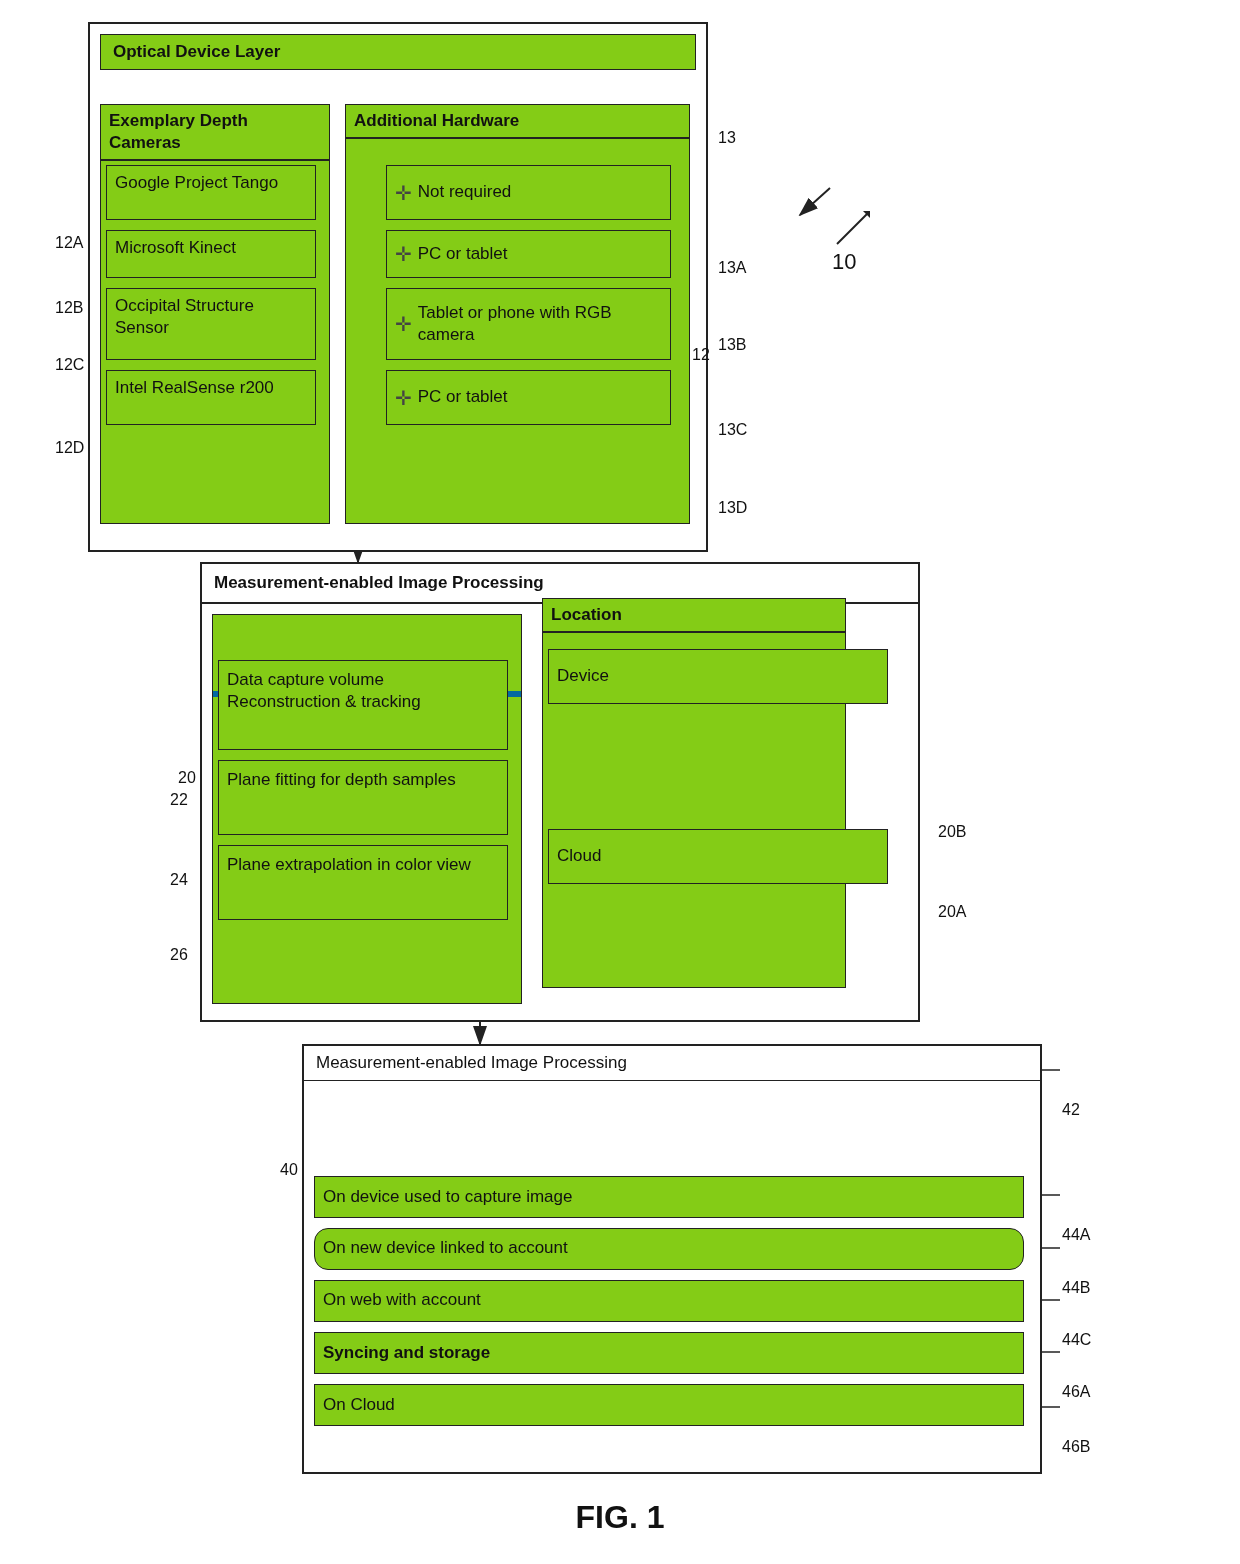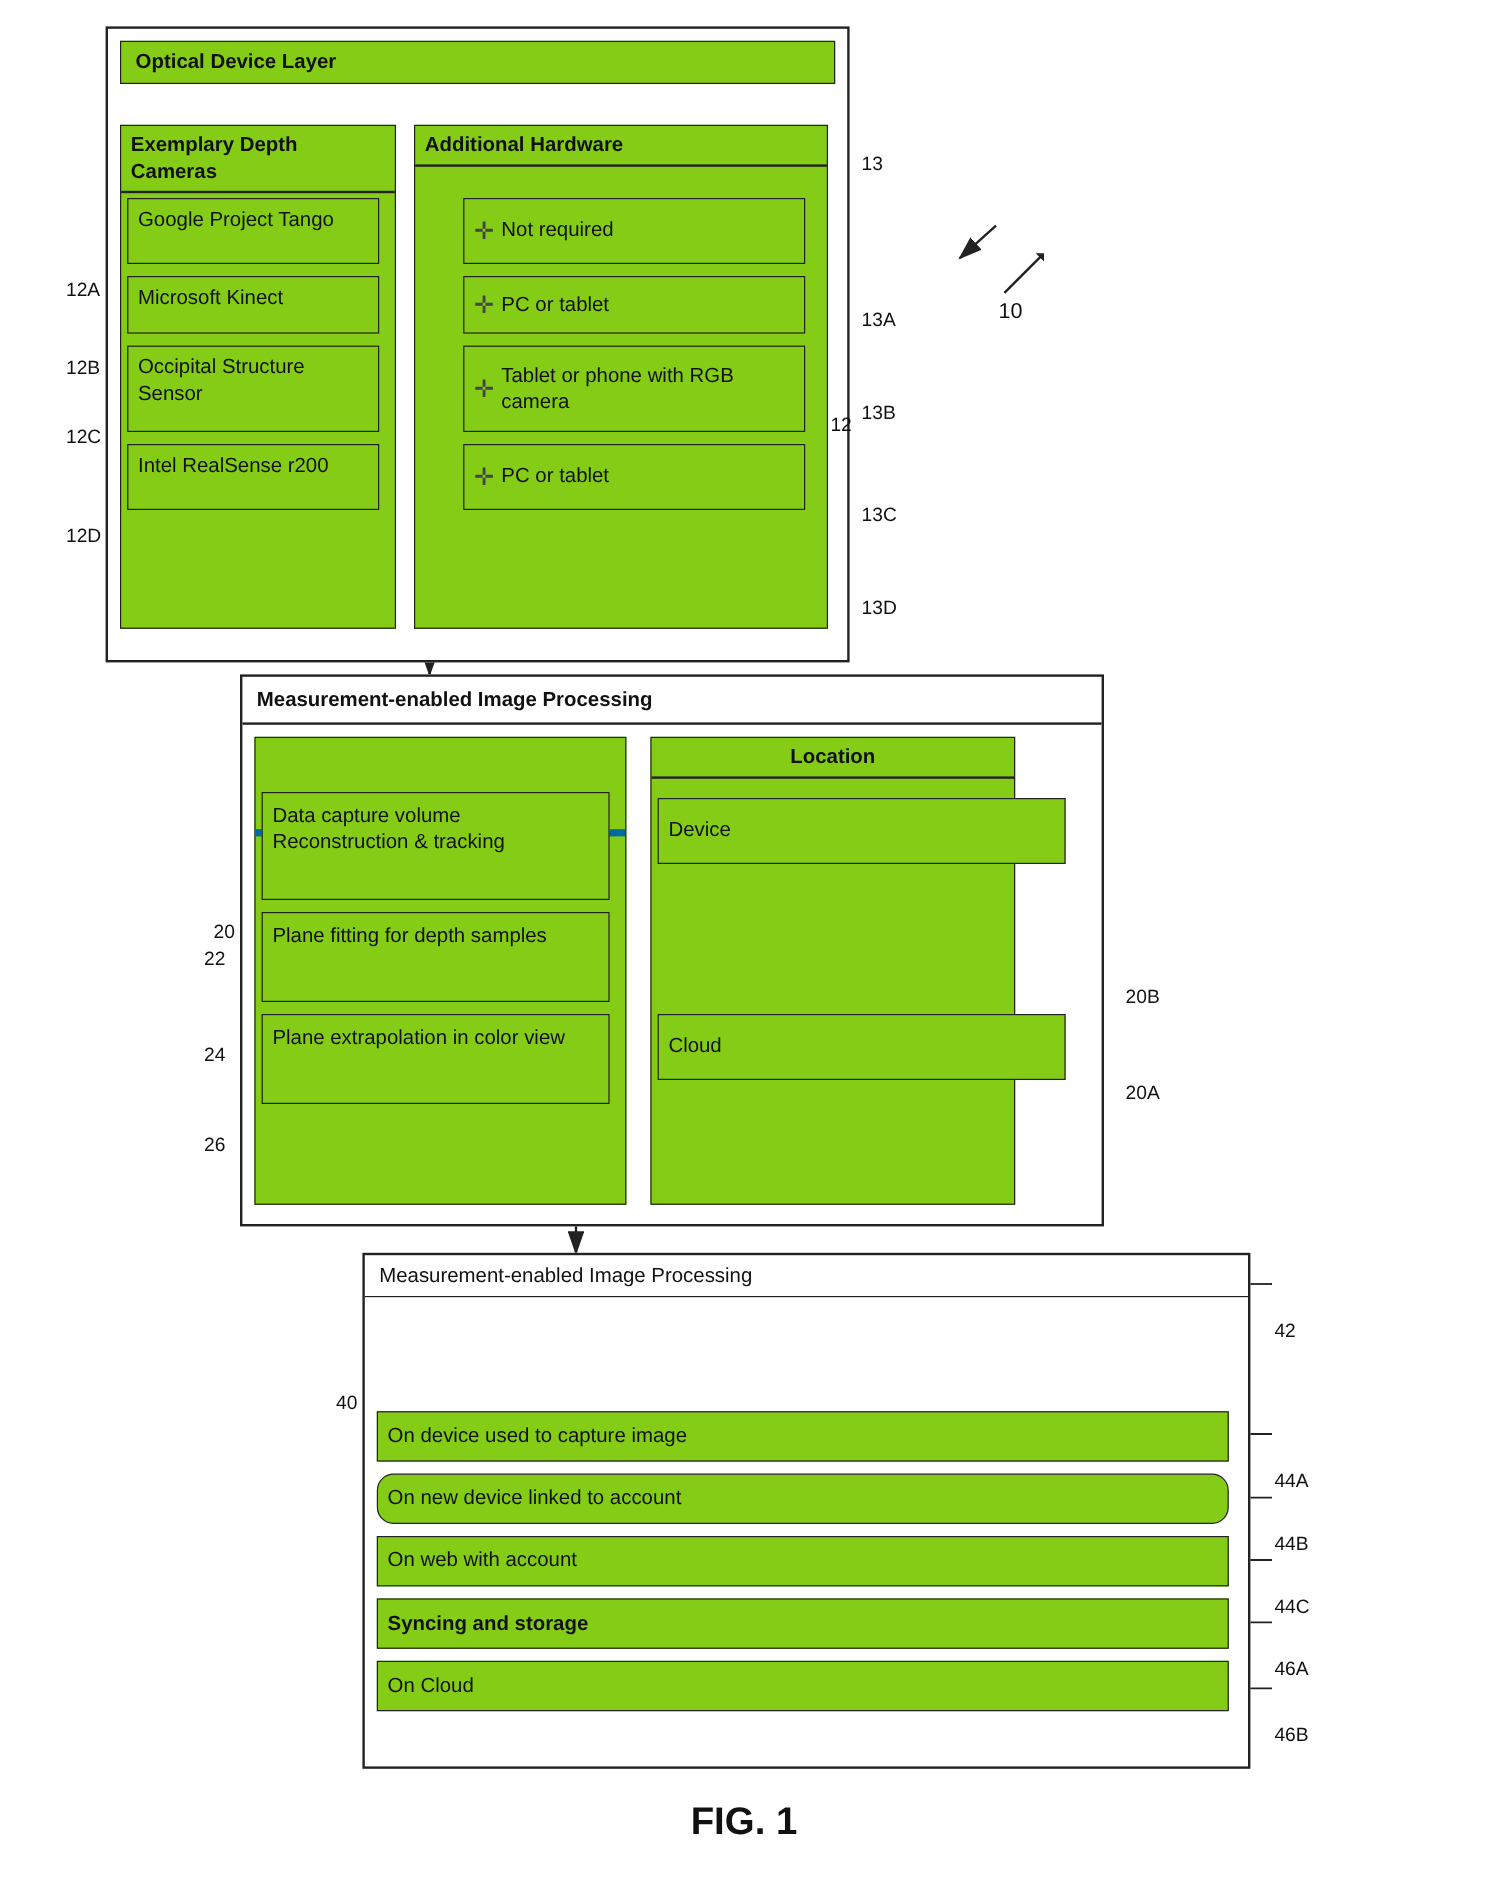--- a/index.html
+++ b/index.html
@@ -175,21 +175,21 @@
   <span class="ref-label" style="left:55px; top:398px;">12D</span>
 
   <span class="ref-label" style="left:718px; top:88px;">13</span>
   <span class="ref-label" style="left:718px; top:218px;">13A</span>
   <span class="ref-label" style="left:718px; top:295px;">13B</span>
   <span class="ref-label" style="left:718px; top:380px;">13C</span>
   <span class="ref-label" style="left:718px; top:458px;">13D</span>
 
   <span class="ref-label" style="left:692px; top:305px;">12</span>
 
-  <span class="ref-label" style="left:832px; top:168px; font-size:18px;">
+  <span class="ref-label" style="left:832px; top:168px; font-size:22px;">
     <svg width="40" height="40" style="display:block;">
       <line x1="5" y1="35" x2="35" y2="5" stroke="#222" stroke-width="2"></line>
       <polygon points="31,2 38,2 38,9" fill="#222"></polygon>
     </svg>
     10
   </span>
 
   <div class="box" style="left:200px; top:562px; width:720px; height:460px;">
 
     <div style="padding:8px 12px; border-bottom:2px solid #222;">
@@ -204,21 +204,21 @@
         <span class="label-text">Data capture volume Reconstruction &amp; tracking</span>
       </div>
       <div class="box-inner" style="left:5px; top:145px; width:290px; min-height:75px; padding:8px;">
         <span class="label-text">Plane fitting for depth samples</span>
       </div>
       <div class="box-inner" style="left:5px; top:230px; width:290px; min-height:75px; padding:8px;">
         <span class="label-text">Plane extrapolation in color view</span>
       </div>
     </div>
 
-    <div class="box-inner" style="left:340px; top:50px; width:304px; height:390px;text-align:center;">
+    <div class="box-inner" style="left:340px; top:34px; width:304px; height:390px;">
       <div style="padding:5px 8px; border-bottom:2px solid #222;">
         <span class="label-text label-bold">Location</span>
       </div>
       <div class="box-inner" style="left:5px; top:50px; width:340px; height:55px; padding:8px; display:flex; align-items:center;">
         <span class="label-text">Device</span>
       </div>
       <div class="box-inner" style="left:5px; top:230px; width:340px; height:55px; padding:8px; display:flex; align-items:center;">
         <span class="label-text">Cloud</span>
       </div>
     </div>

